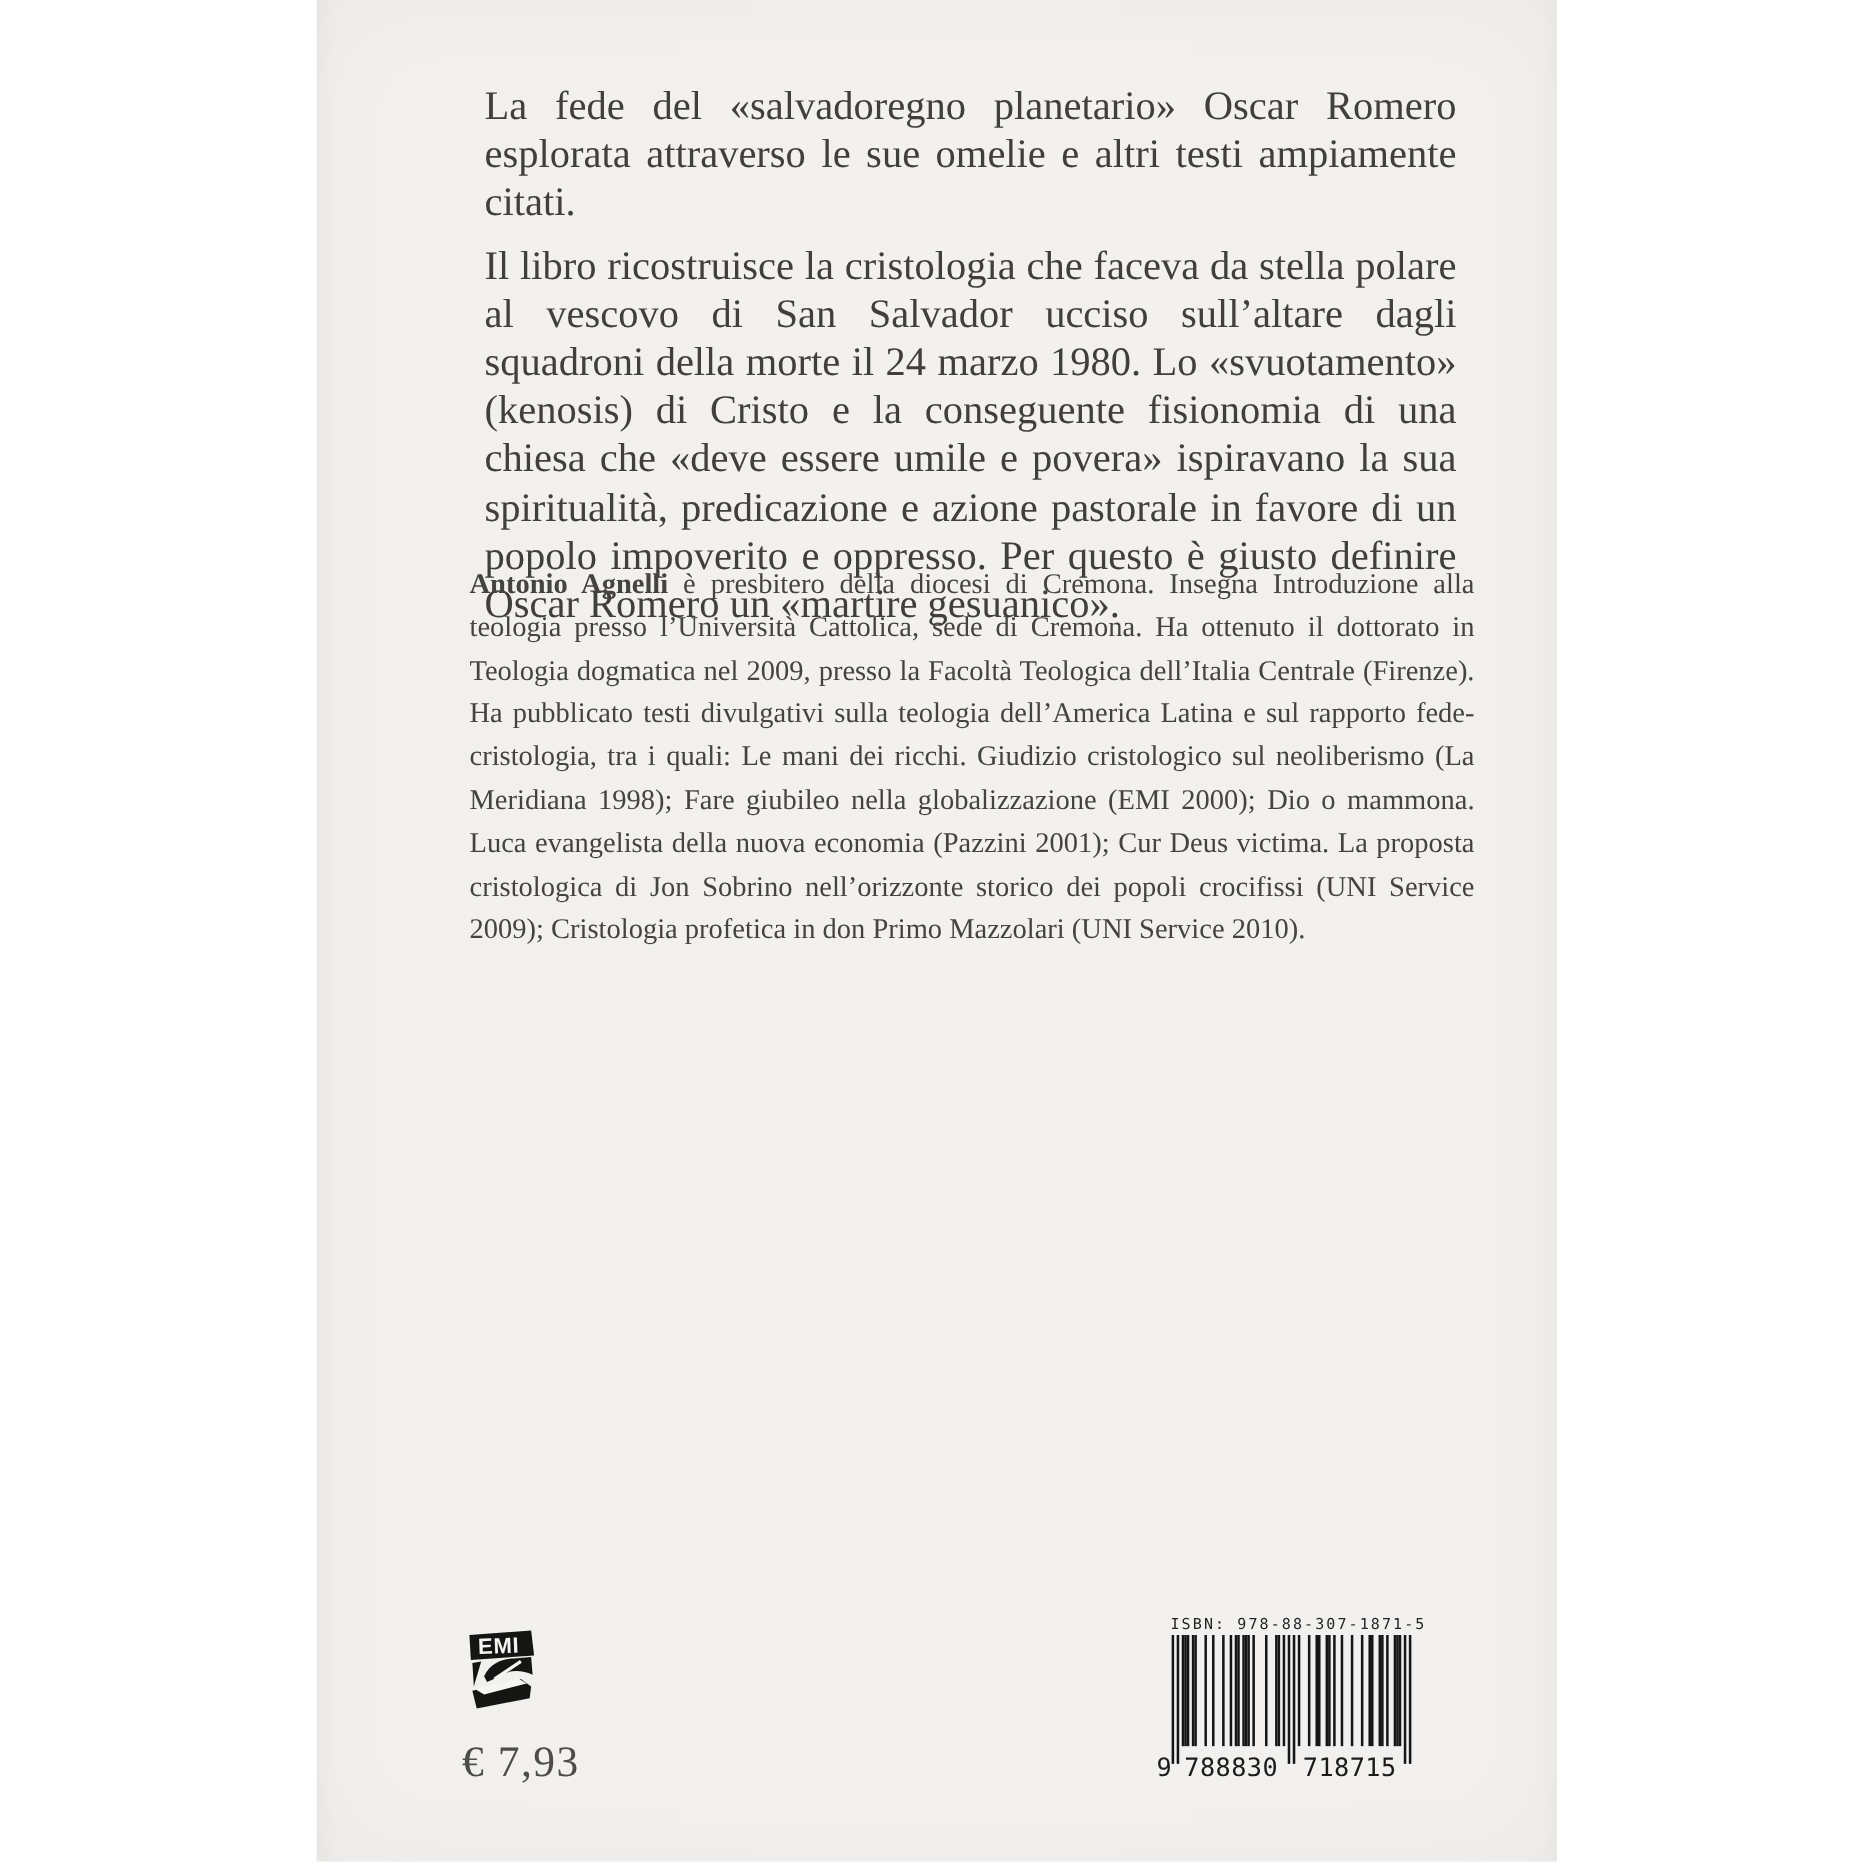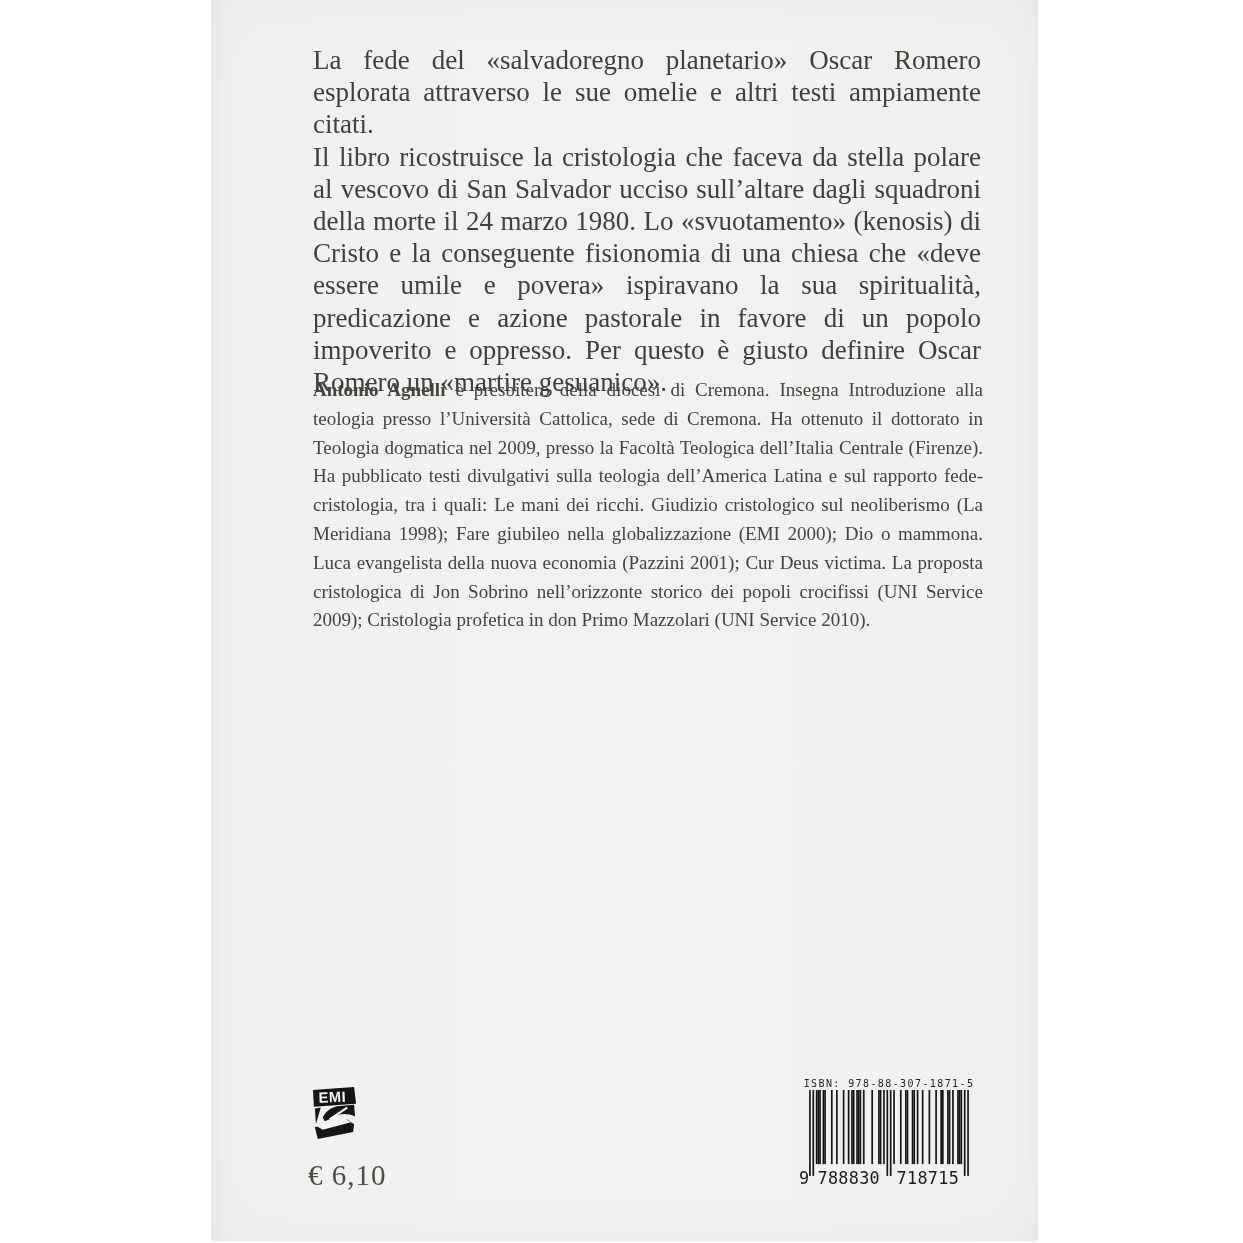--- a/index.html
+++ b/index.html
@@ -3,31 +3,31 @@
 <meta charset="utf-8">
 <style>
   html,body{margin:0;padding:0;background:#ffffff;}
   .stage{position:relative;width:1243px;height:1243px;background:#ffffff;overflow:hidden;
          font-family:"Liberation Serif","DejaVu Serif",serif;}
   .cover{position:absolute;left:211px;top:0;width:827px;height:1241px;
          background:linear-gradient(90deg,#ecebe8 0,#f1f0ee 12px,#f2f1ef 50%,#f1f0ee calc(100% - 10px),#edece9 100%);
          box-shadow:inset 0 0 70px rgba(0,0,0,0.03);}
   .synopsis{position:absolute;left:102px;top:44px;width:668px;color:#413f3c;
             font-size:27px;line-height:32.2px;text-align:justify;}
-  .synopsis p{margin:0;}
+  .synopsis p{margin:10px;}
   .author{position:absolute;left:102px;top:376px;width:670px;color:#454340;
           font-size:19px;line-height:28.8px;text-align:justify;}
   .seg-italic{}
   .seg-bold{font-weight:bold;}
   .emi-logo{position:absolute;left:99px;top:1086px;width:49px;height:55px;}
   .emi-logo svg{width:100%;height:100%;display:block;}
   .logo-text{font-family:"Liberation Sans",sans-serif;font-weight:bold;font-size:15px;
              fill:#f4f3f1;letter-spacing:.5px;}
   .price{position:absolute;left:97px;top:1159px;font-size:29px;color:#4e4c49;letter-spacing:1px;}
-  .barcode{position:absolute;left:588px;top:1078px;width:180px;text-align:center;}
+  .barcode{position:absolute;left:560px;top:1078px;width:180px;text-align:right;}
   .isbn{font-family:"DejaVu Sans Mono",monospace;font-size:10px;letter-spacing:1.4px;
         color:#262524;white-space:nowrap;margin:0 0 1px 0;}
   .barcode svg{width:180px;height:96px;display:block;}
   .bd{font-family:"DejaVu Sans Mono",monospace;font-size:10px;fill:#1c1b1a;}
 </style>
 </head>
 <body>
 
 <div class="stage">
   <div class="cover">
@@ -44,21 +44,21 @@
         <polygon points="3,4 45,1 47,18 4,21" fill="#151514"></polygon>
         <text class="logo-text" x="9" y="17" transform="rotate(-2 9 17)">EMI</text>
         <path d="M13,32 C17,23 26,20 33,20 L45,19 L46,31 C37,27 28,28 22,33 L15,36 Z" fill="#151514"></path>
         <path d="M5,23 L11,22 L6,39 Z" fill="#151514"></path>
         <path d="M5,42 L38,34 L45,39 L44,47 L8,54 Z" fill="#151514"></path>
         <path d="M7,41 L36,33.5 L42,37 L13,44.5 Z" fill="#f6f5f3"></path>
         <line x1="20" y1="34" x2="38" y2="22" stroke="#f6f5f3" stroke-width="2.2"></line>
       </svg>
     </div>
 
-    <div class="price">€ 6,10</div>
+    <div class="price">€ 7,93</div>
 
     <div class="barcode">
       <div class="isbn">ISBN: 978-88-307-1871-5</div>
       <svg viewBox="0 0 107 57" preserveAspectRatio="none">
         <g>
             <rect x="6" y="0" width="1" height="51" fill="#161616"></rect>
             <rect x="8" y="0" width="1" height="51" fill="#161616"></rect>
             <rect x="10" y="0" width="1" height="44" fill="#161616"></rect>
             <rect x="11" y="0" width="1" height="44" fill="#161616"></rect>
             <rect x="12" y="0" width="1" height="44" fill="#161616"></rect>

